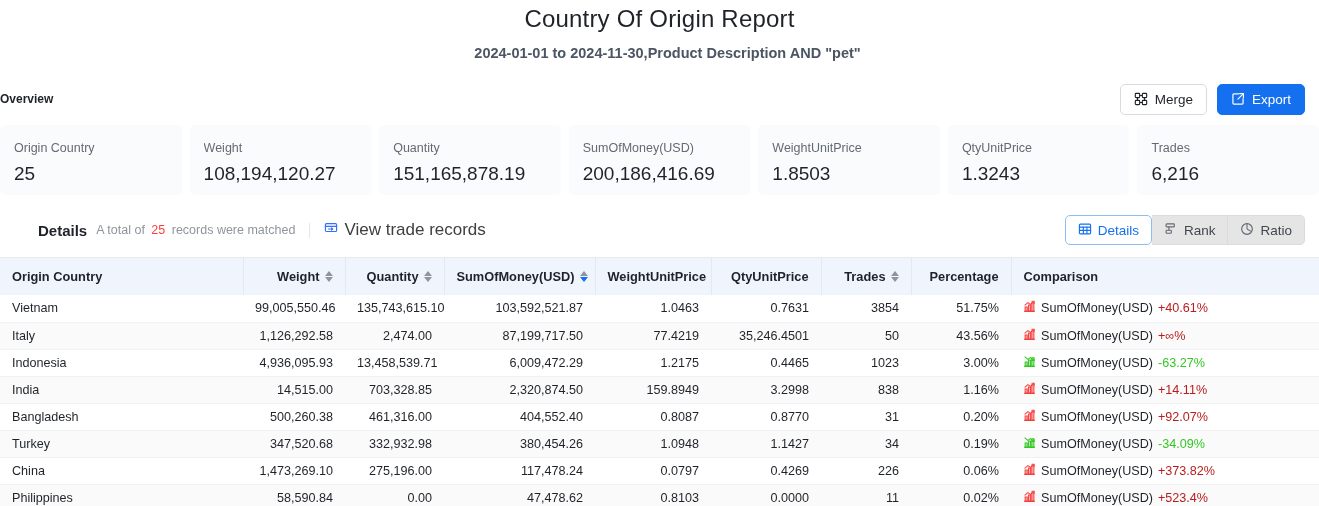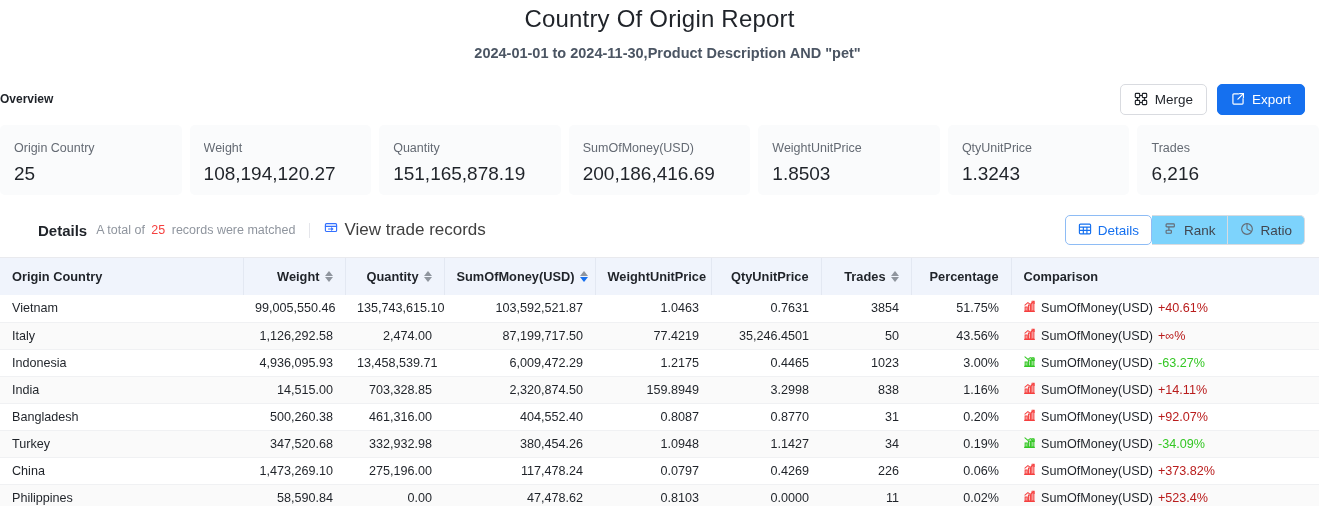--- a/index.html
+++ b/index.html
@@ -70,21 +70,21 @@
   .details-meta .count { color: #f5403f; margin: 0 3px; }
   .divider-v { width: 1px; height: 15px; background: #e5e6eb; margin: 0 14px; }
   .trade-link {
     display: inline-flex; align-items: center; gap: 6px;
     font-size: 17px; color: #404040; cursor: pointer;
   }
   .seg-group { display: flex; }
   .seg {
     display: inline-flex; align-items: center; gap: 6px;
     height: 30px; padding: 0 12px; font-size: 13.5px;
-    border: 1px solid #d9dbe0; background: #7dd3fc; color: #41464f;
+    border: 1px solid #d9dbe0; background: #e5e5e5; color: #41464f;
     cursor: pointer; white-space: nowrap;
   }
   .seg + .seg { border-left: none; }
   .seg:first-child { border-radius: 5px 0 0 5px; }
   .seg:last-child { border-radius: 0 5px 5px 0; }
   .seg.active {
     color: #1570ef; border-color: #8ebcf5; background: #fff;
     position: relative; z-index: 2; border-radius: 5px;
   }
 

